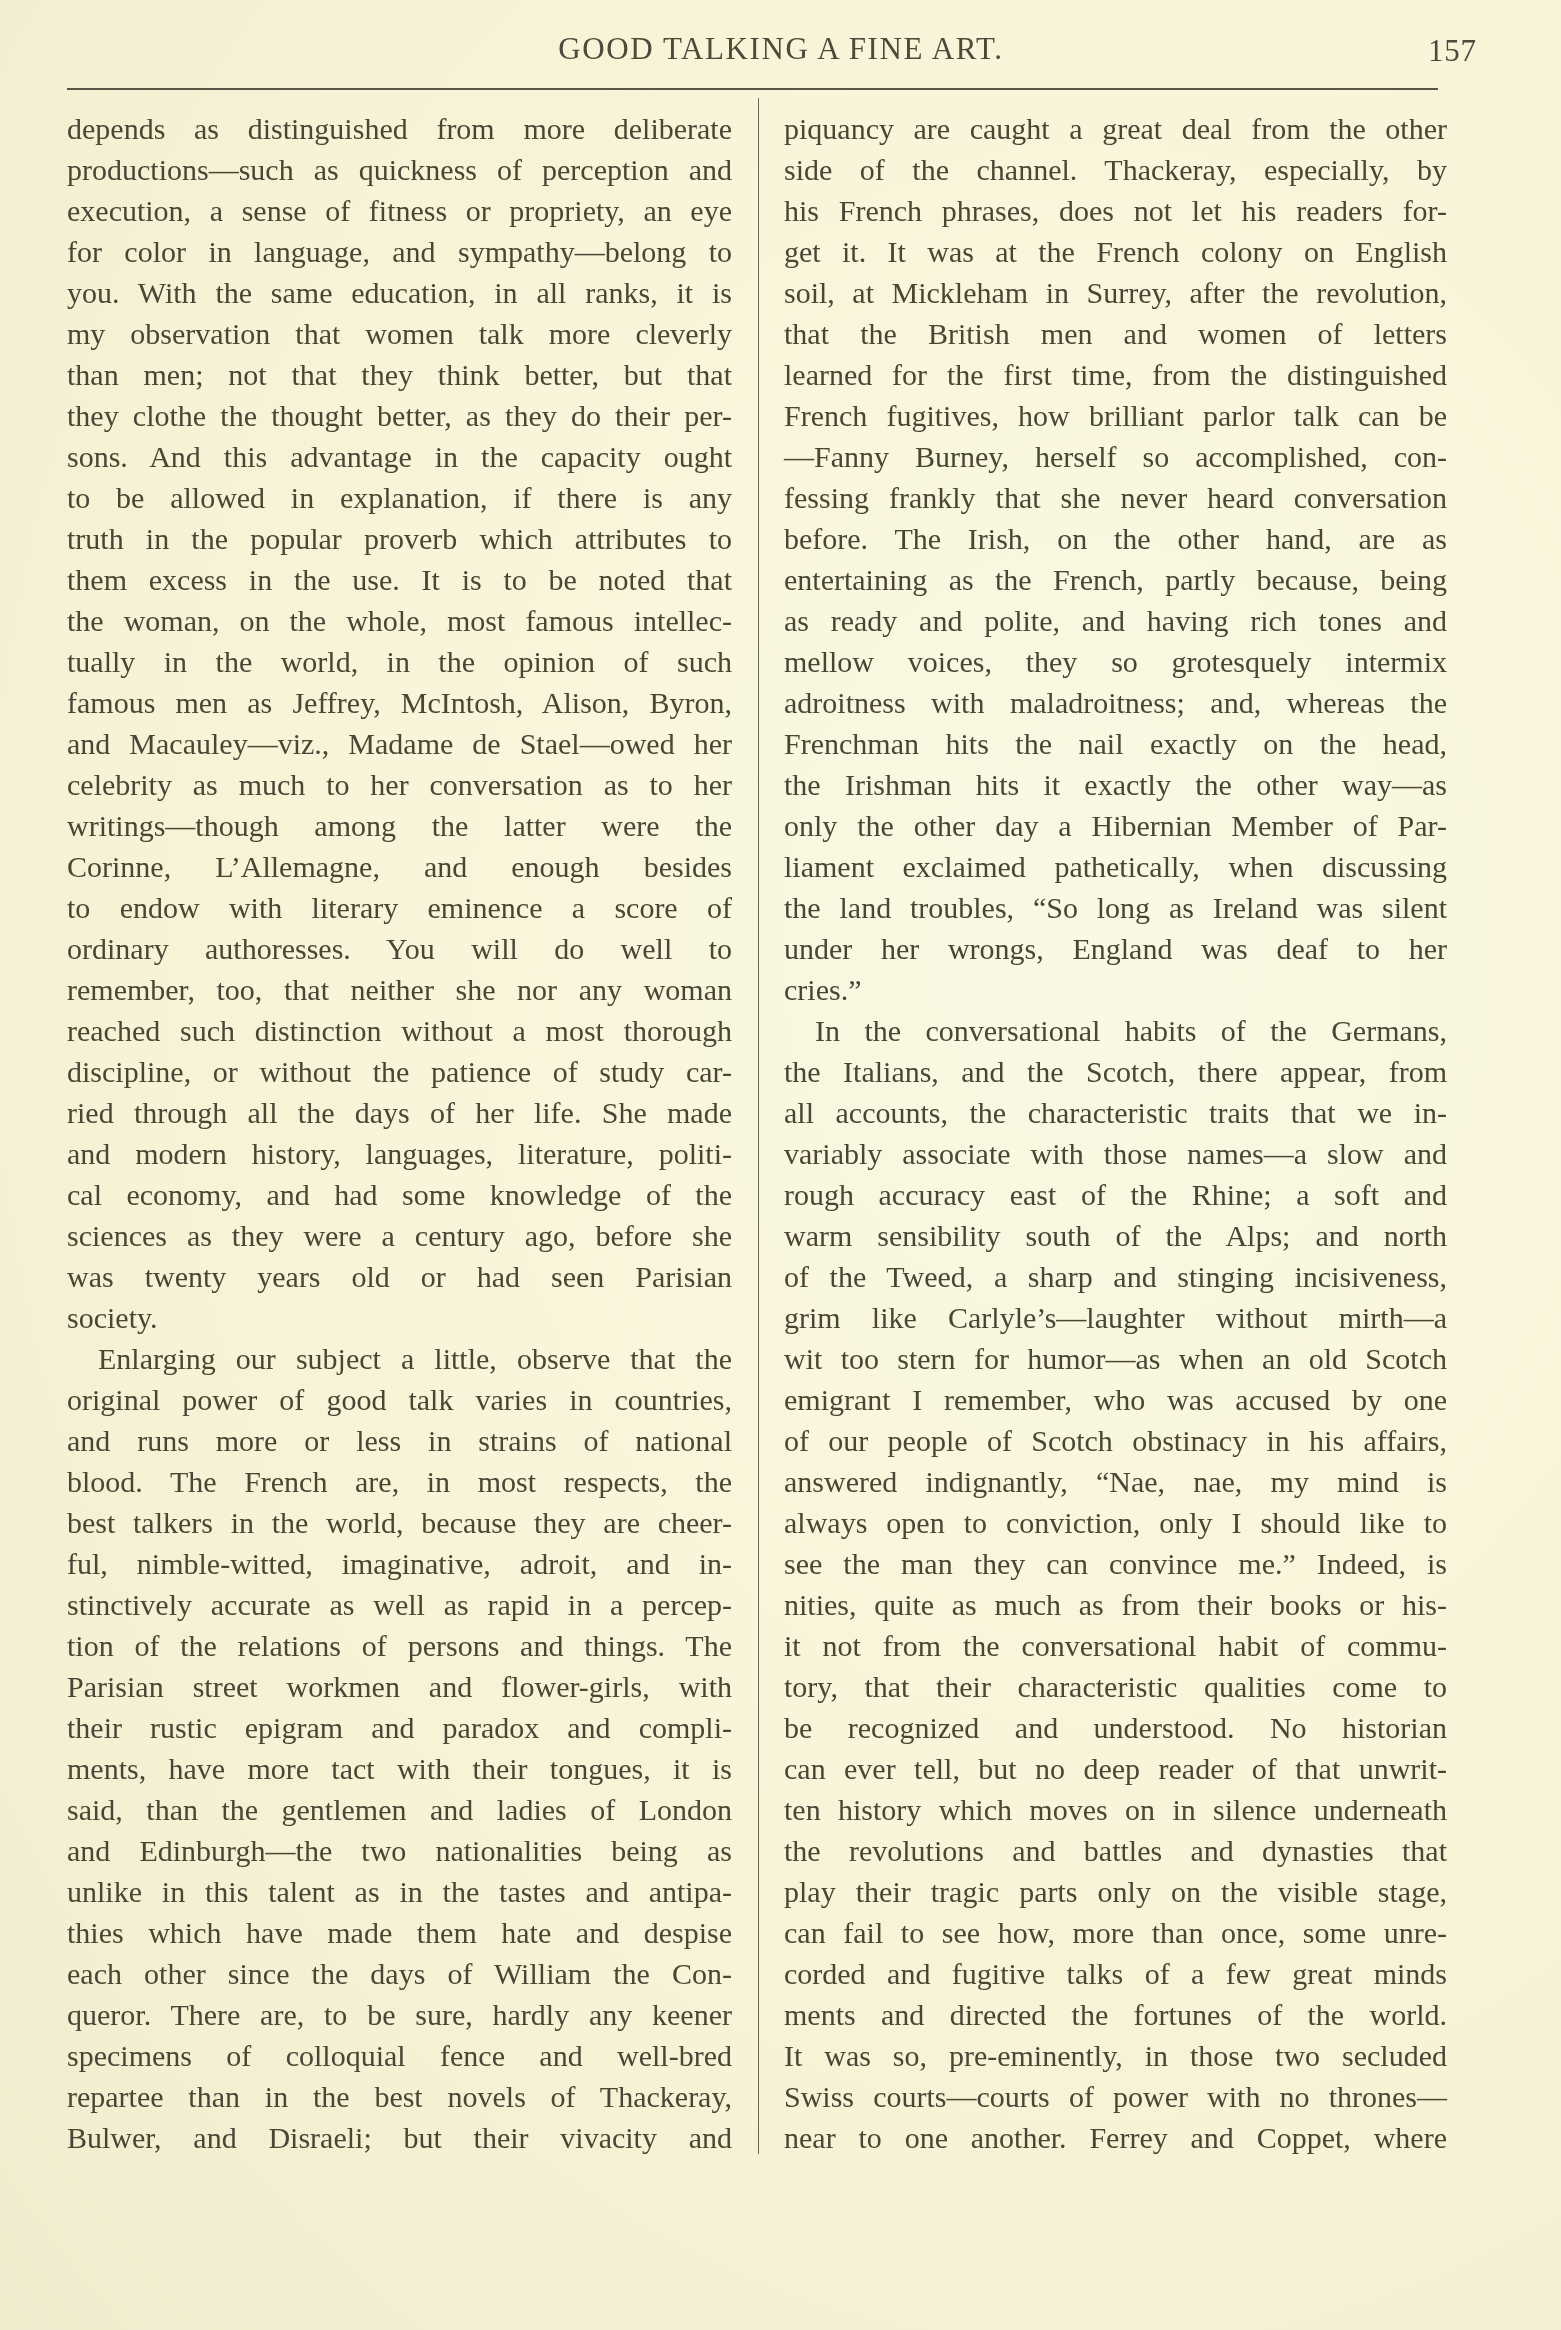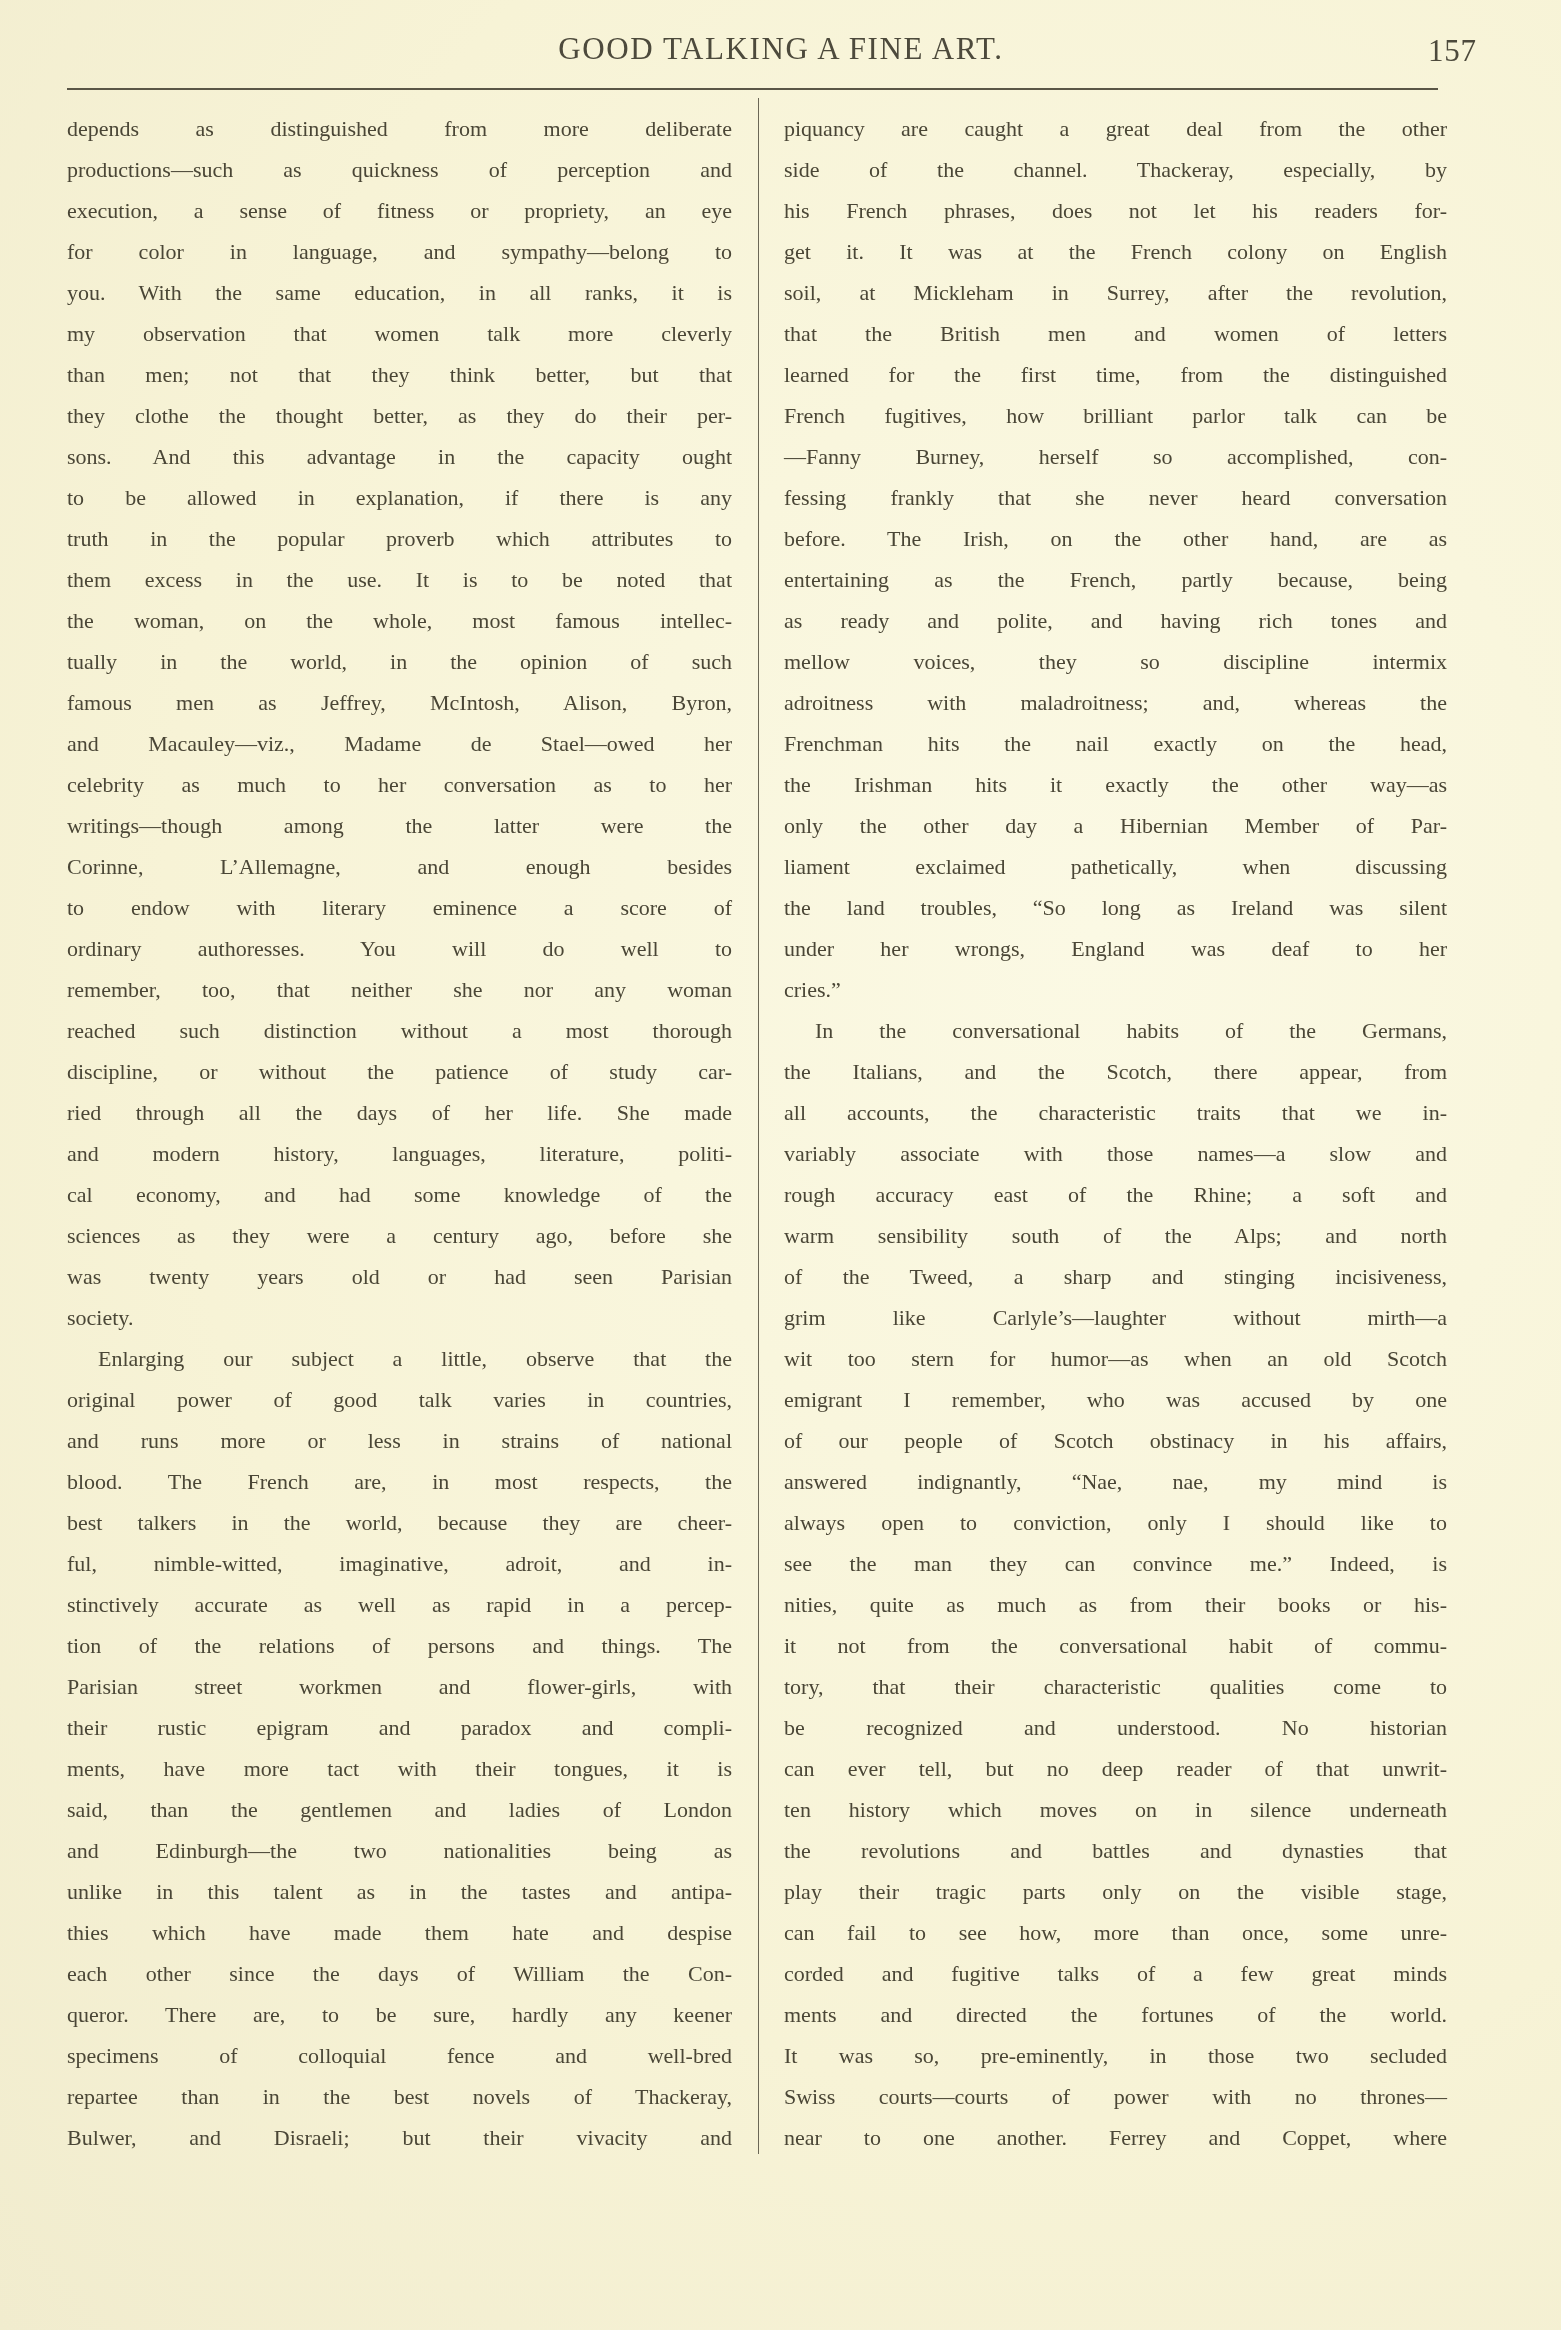--- a/index.html
+++ b/index.html
@@ -23,21 +23,21 @@
   .head-rule {
     position: absolute; left: 67px; width: 1371px; top: 88px; height: 0;
     border-top: 2.1px solid #5a5646;
   }
   .col-divider {
     position: absolute; left: 758px; top: 98px; width: 0; height: 2056px;
     border-left: 1.2px solid #6b6756;
   }
   .column {
     position: absolute; top: 108px; width: 665px;
-    font-size: 22px; line-height: 41px;
+    font-size: 30px; line-height: 41px;
   }
   .col-left { left: 67px; }
   .col-right { left: 784px; width: 663px; }
   .line {
     display: block; white-space: nowrap; height: 41px;
     text-align: justify; text-align-last: justify;
     overflow: visible;
   }
   .line.end { text-align-last: left; }
   .line.indent { padding-left: 31px; }
@@ -109,21 +109,21 @@
     <span class="line">get it. It was at the French colony on English</span>
     <span class="line">soil, at Mickleham in Surrey, after the revolution,</span>
     <span class="line">that the British men and women of letters</span>
     <span class="line">learned for the first time, from the distinguished</span>
     <span class="line">French fugitives, how brilliant parlor talk can be</span>
     <span class="line">—Fanny Burney, herself so accomplished, con-</span>
     <span class="line">fessing frankly that she never heard conversation</span>
     <span class="line">before. The Irish, on the other hand, are as</span>
     <span class="line">entertaining as the French, partly because, being</span>
     <span class="line">as ready and polite, and having rich tones and</span>
-    <span class="line">mellow voices, they so discipline intermix</span>
+    <span class="line">mellow voices, they so grotesquely intermix</span>
     <span class="line">adroitness with maladroitness; and, whereas the</span>
     <span class="line">Frenchman hits the nail exactly on the head,</span>
     <span class="line">the Irishman hits it exactly the other way—as</span>
     <span class="line">only the other day a Hibernian Member of Par-</span>
     <span class="line">liament exclaimed pathetically, when discussing</span>
     <span class="line">the land troubles, “So long as Ireland was silent</span>
     <span class="line">under her wrongs, England was deaf to her</span>
     <span class="line end">cries.”</span>
     <span class="line indent">In the conversational habits of the Germans,</span>
     <span class="line">the Italians, and the Scotch, there appear, from</span>

